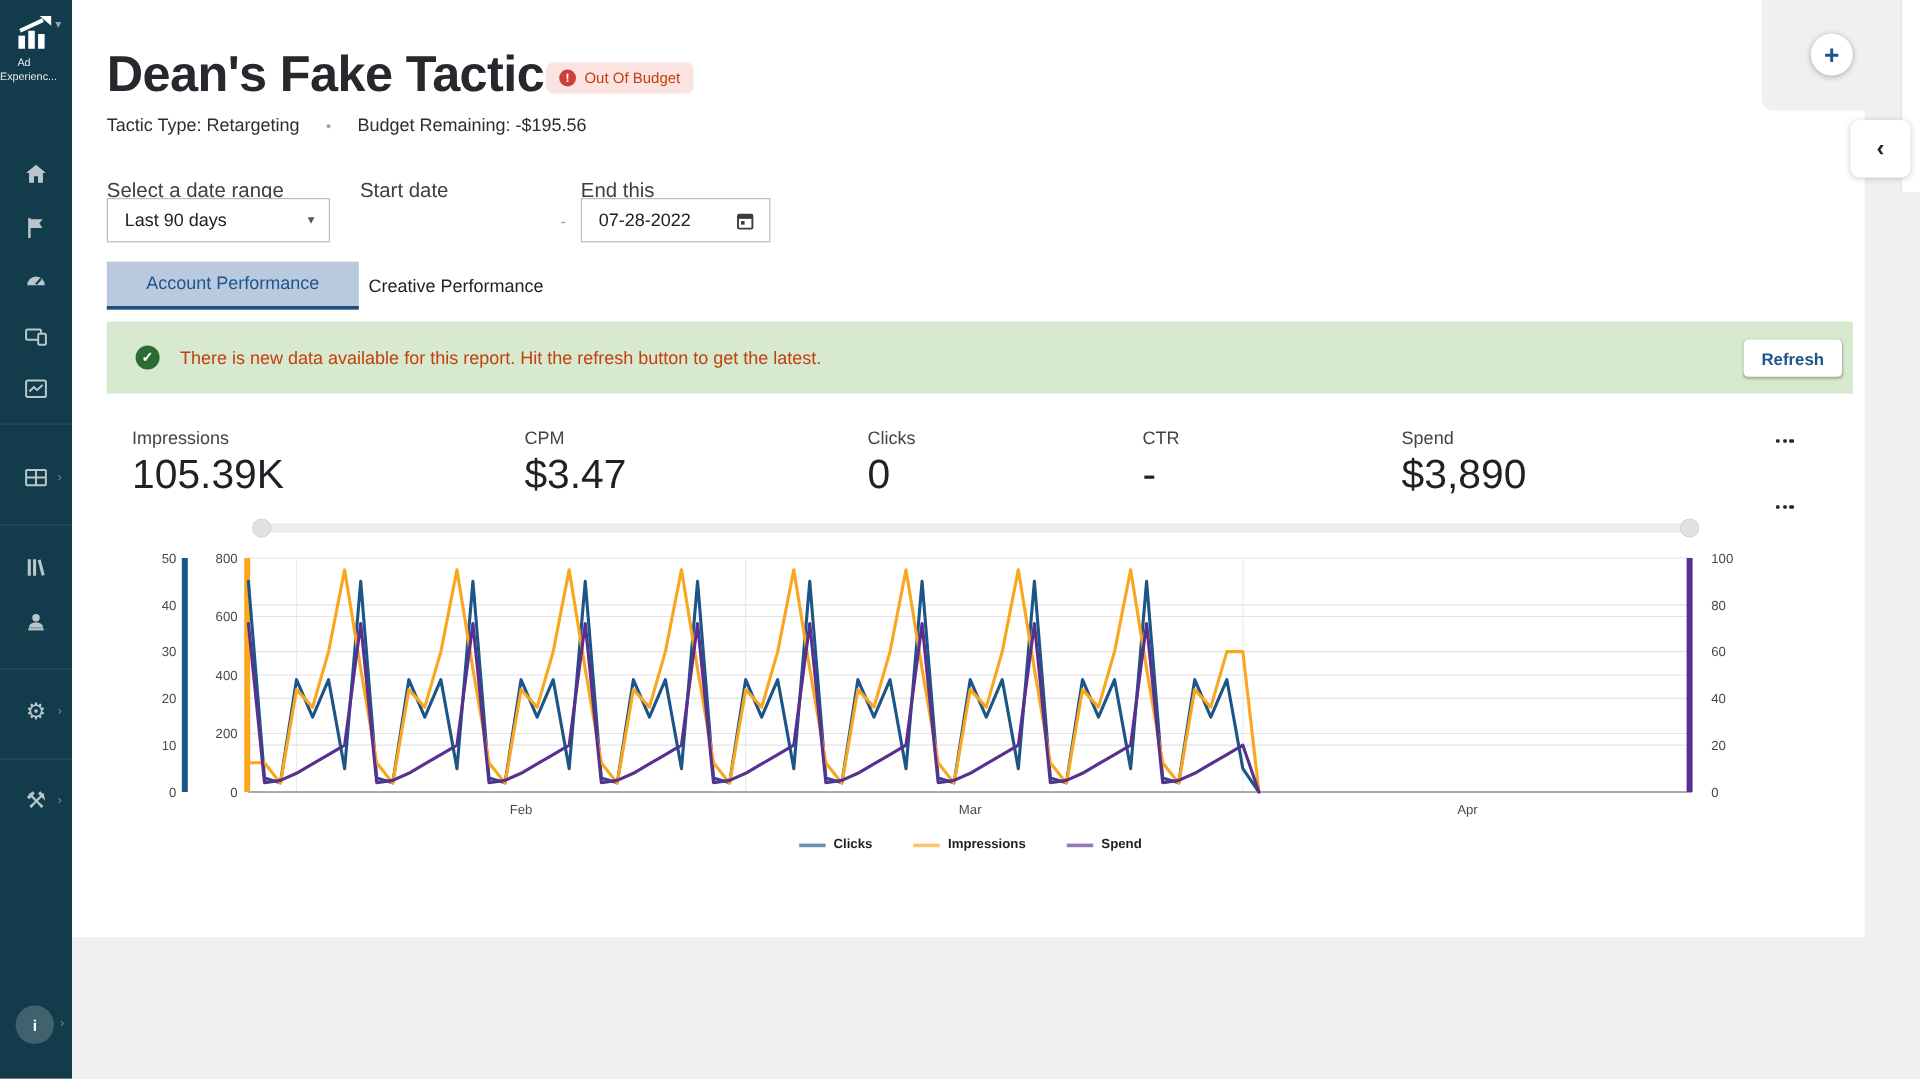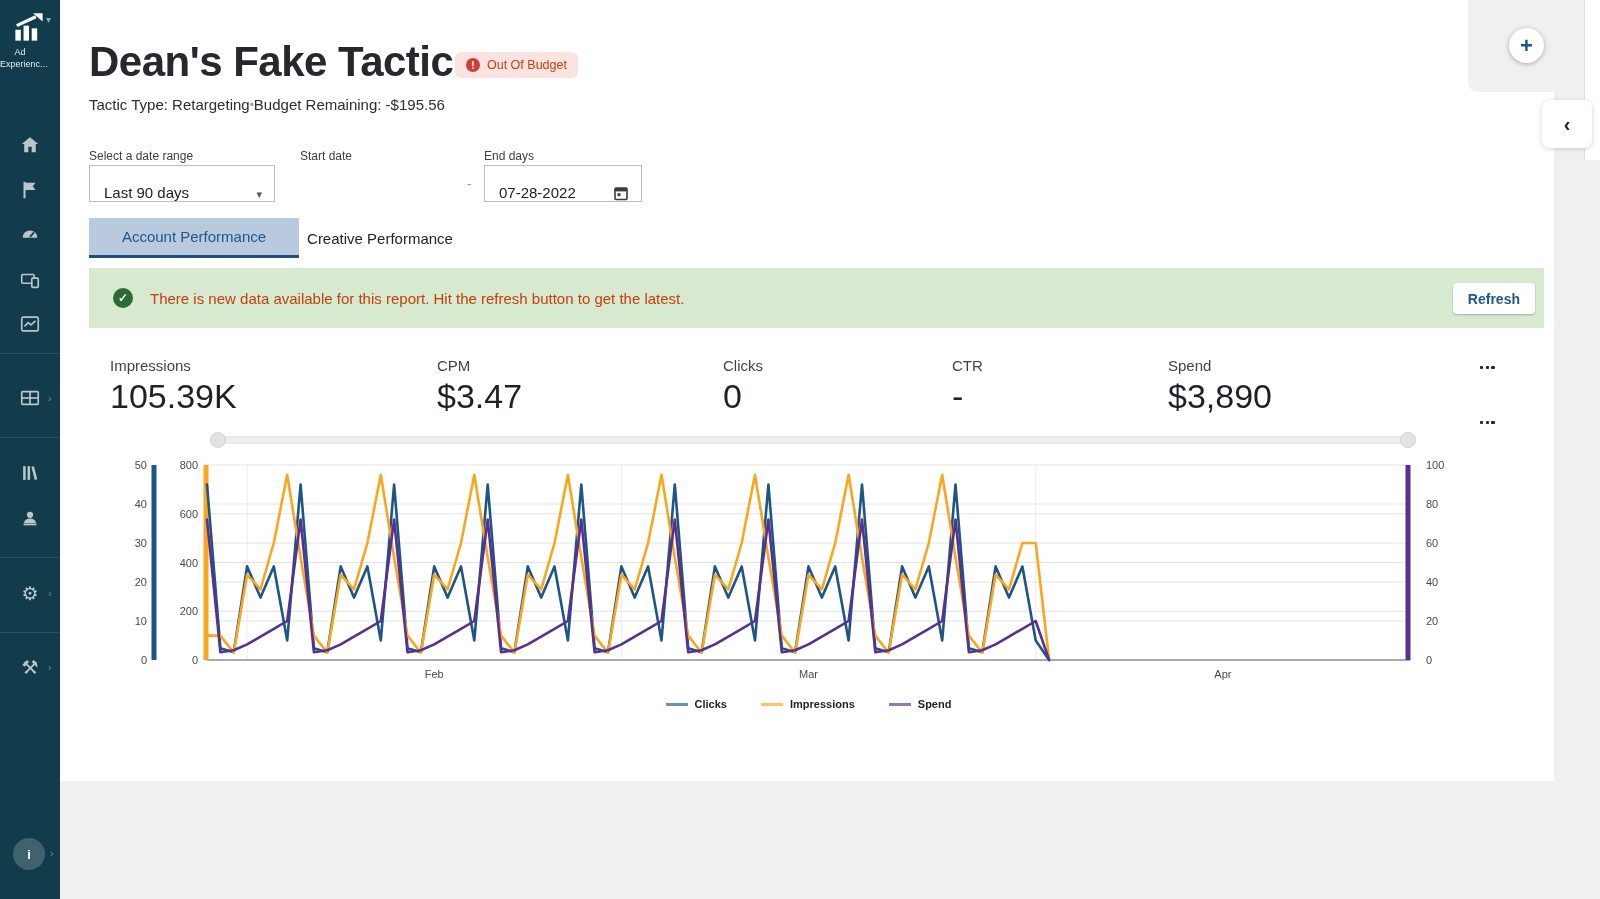--- a/index.html
+++ b/index.html
@@ -21,29 +21,29 @@
 
   
   .panel{position:absolute;left:60px;top:0;width:1494px;height:781px;background:#fff}
   .gray-notch{position:absolute;left:1468px;top:0;width:132px;height:92px;background:#f0f0f1;border-bottom-left-radius:10px}
   .right-strip{position:absolute;left:1584px;top:0;width:16px;height:160px;background:#fff;border-left:1px solid #e3e3e3}
 
   .page-title{position:absolute;left:89px;top:38px;font-size:42px;font-weight:700;color:#27272d;letter-spacing:-.5px}
   .badge{position:absolute;left:455px;top:52px;display:flex;align-items:center;gap:7px;background:#fbe3e2;border-radius:6px;padding:6px 11px;cursor:default}
   .badge .alert-ic{width:14px;height:14px;border-radius:50%;background:#ce3f38;color:#fff;font-size:10px;font-weight:bold;display:flex;align-items:center;justify-content:center}
   .badge .badge-txt{font-size:12.5px;color:#c2410c}
-  .sub-row{position:absolute;left:89px;top:96px;display:flex;align-items:center;font-size:15px;color:#2d2d32}
+  .sub-row{position:absolute;left:89px;top:96px;display:flex;align-items:center;gap:22px;font-size:15px;color:#2d2d32}
   .sub-bullet{color:#9aa0a6;font-size:12px}
 
   .fab{position:absolute;left:1509px;top:28px;width:35px;height:35px;border-radius:50%;background:#fff;box-shadow:0 1px 5px rgba(0,0,0,.3);display:flex;align-items:center;justify-content:center;color:#1c5687;font-size:22px;font-weight:bold;cursor:pointer;z-index:6}
   .collapse-btn{position:absolute;left:1542px;top:100px;width:50px;height:48px;border-radius:8px;background:#fff;box-shadow:0 1px 5px rgba(0,0,0,.18);display:flex;align-items:center;justify-content:center;color:#222;font-size:20px;font-weight:bold;cursor:pointer;z-index:6}
 
   
-  .field-label{position:absolute;top:149px;font-size:12px;color:#3c4043}
-  .ctrl{position:absolute;top:165px;height:37px;background:#fff;border:1px solid #bdbdbd;border-radius:0;display:flex;align-items:flex-end;padding:0 12px 0 14px;font-size:15px;color:#202124;cursor:pointer}
+  .field-label{position:absolute;top:149px;font-size:17px;color:#3c4043}
+  .ctrl{position:absolute;top:165px;height:37px;background:#fff;border:1px solid #bdbdbd;border-radius:0;display:flex;align-items:center;padding:0 12px 0 14px;font-size:15px;color:#202124;cursor:pointer}
   .ctrl .grow{flex:1}
   .select-caret{font-size:11px;color:#555}
   .cal-icon{margin-left:8px}
   .date-dash{position:absolute;left:467px;top:176px;color:#9e9e9e;font-size:14px}
 
   
   .tab{position:absolute;top:218px;height:40px;display:flex;align-items:center;justify-content:center;font-size:15px;cursor:pointer}
   .tab-active{left:89px;width:210px;background:#b9cadf;color:#1e568c;border-bottom:3px solid #1d4e7e}
   .tab-inactive{left:284px;width:192px;color:#232327}
 
@@ -189,21 +189,21 @@
 
   <div class="fab">
     <span>+</span>
   </div>
   <div class="collapse-btn">
     <span>‹</span>
   </div>
 
   <div class="field-label" style="left:89px">Select a date range</div>
   <div class="field-label" style="left:300px">Start date</div>
-  <div class="field-label" style="left:484px">End days</div>
+  <div class="field-label" style="left:484px">End this</div>
 
   <div class="ctrl" style="left:89px;width:186px">
     <span class="grow">Last 90 days</span>
     <span class="select-caret">▾</span>
   </div>
   <span class="date-dash">-</span>
   <div class="ctrl" style="left:484px;width:158px">
     <span class="grow">07-28-2022</span>
     <svg class="cal-icon" width="16" height="16" viewBox="0 0 16 16">
       <rect x="2" y="3" width="12" height="11.5" rx="1" fill="none" stroke="#3c3c3c" stroke-width="1.6"></rect>

